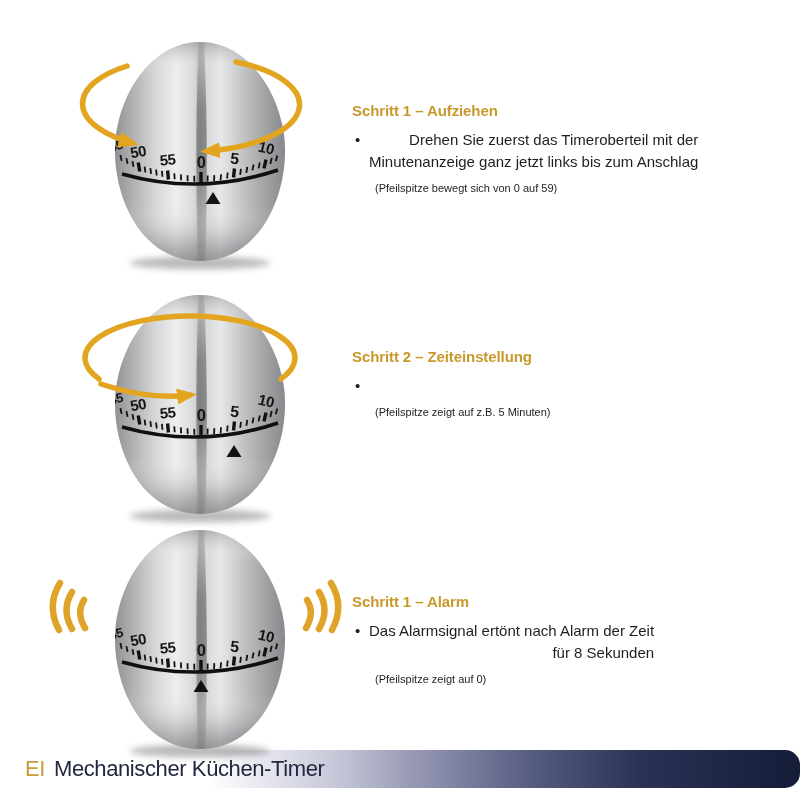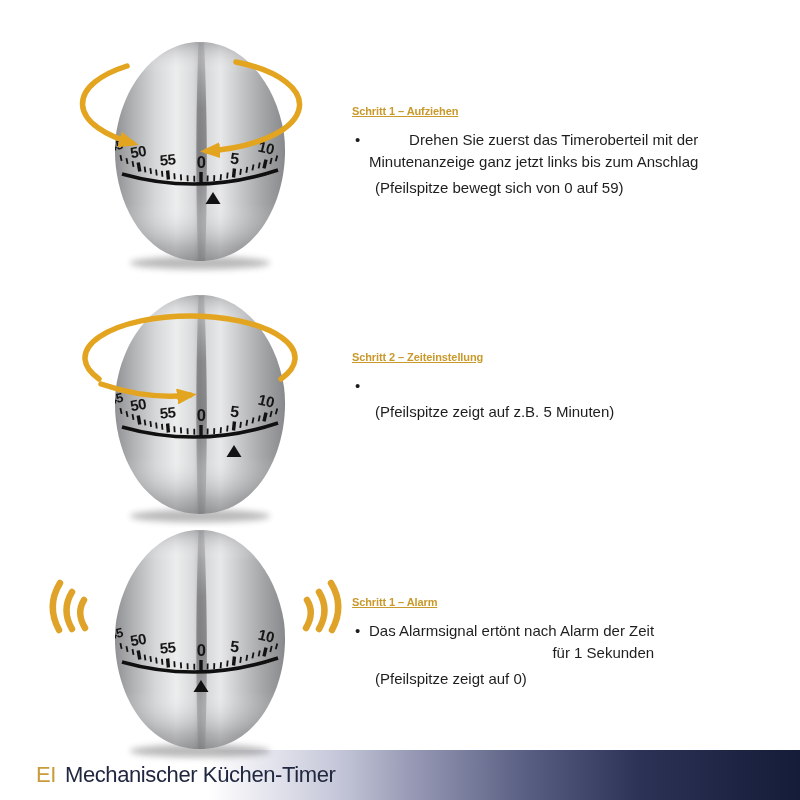--- a/index.html
+++ b/index.html
@@ -9,31 +9,31 @@
   .step-fig{position:absolute;left:0;width:400px;height:250px;}
   
   .dial-num{font-family:"Liberation Sans",sans-serif;font-weight:700;fill:#151515;letter-spacing:-0.5px;}
   .f13{font-size:13px}.f15{font-size:15px}.f16{font-size:16px}.f165{font-size:16.5px}
   .tick{fill:#121212}
   .dial-line{fill:none;stroke:#101010;stroke-width:3.5px;}
   .gold-stroke{fill:none;stroke:#E3A51F;stroke-width:5.5px;stroke-linecap:round;}
   .wave{fill:none;stroke:#E0A32A;stroke-width:6.5px;stroke-linecap:round;}
   
   .step-text{position:absolute;left:352px;width:442px;color:#1E1E1E;}
-  .step-text h2{margin:0 0 8px 0;font-size:11px;line-height:20px;font-weight:700;
-                color:#C9992B;letter-spacing:-0.1px;text-decoration:underline;}
+  .step-text h2{margin:0 0 8px 0;font-size:15px;line-height:20px;font-weight:700;
+                color:#C9992B;letter-spacing:-0.1px;}
   .bullet-row{display:flex;font-size:15px;line-height:22px;}
   .bullet{width:14px;flex:0 0 14px;padding-left:3px;}
   .bullet-row p{margin:0;text-align:right;}
-  .note{margin:4px 0 0 0;padding-left:23px;font-size:15px;line-height:22px;}
+  .note{margin:4px 0 0 0;padding-left:23px;font-size:11px;line-height:22px;}
   
-  .footer-bar{position:absolute;left:0;top:750px;width:800px;height:50px;box-sizing:border-box;
-      display:flex;align-items:center;padding-left:36px;
+  .footer-bar{position:absolute;left:0;top:750px;width:800px;height:38px;box-sizing:border-box;
+      display:flex;align-items:center;padding-left:25px;
       background:linear-gradient(90deg,#ffffff 0%,#ffffff 26%,#c6c8d9 42%,#9597b3 52%,
-                 #585e82 66%,#2b3255 80%,#151C38 100%);}
+                 #585e82 66%,#2b3255 80%,#151C38 100%);border-radius:15px;}
   .footer-code{color:#C99C3A;font-size:22px;letter-spacing:-0.4px;margin-right:9px;}
   .footer-title{color:#20273F;font-size:22px;letter-spacing:-0.4px;}
 </style>
 </head>
 <body>
 
 <div class="canvas">
 
   <svg class="defs-svg" aria-hidden="true">
     <defs>
@@ -179,19 +179,19 @@
     </div>
     <p class="note">(Pfeilspitze zeigt auf z.B. 5 Minuten)</p>
   </section>
 
   <section class="step-text" style="top:592px">
     <h2>Schritt 1 – Alarm</h2>
     <div class="bullet-row">
       <span class="bullet">•</span>
       <p>
         <span>Das Alarmsignal ertönt nach Alarm der Zeit</span><br>
-        <span>für 1 Sekunden</span>
+        <span>für 8 Sekunden</span>
       </p>
     </div>
     <p class="note">(Pfeilspitze zeigt auf 0)</p>
   </section>
 
 </div>
 
 </body></html>

